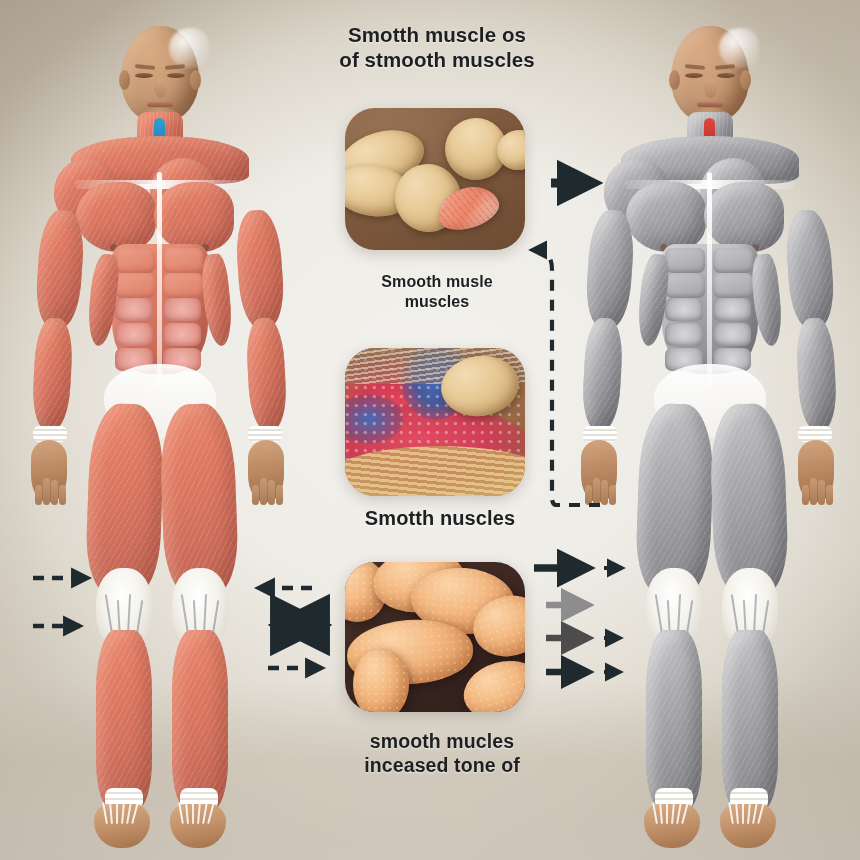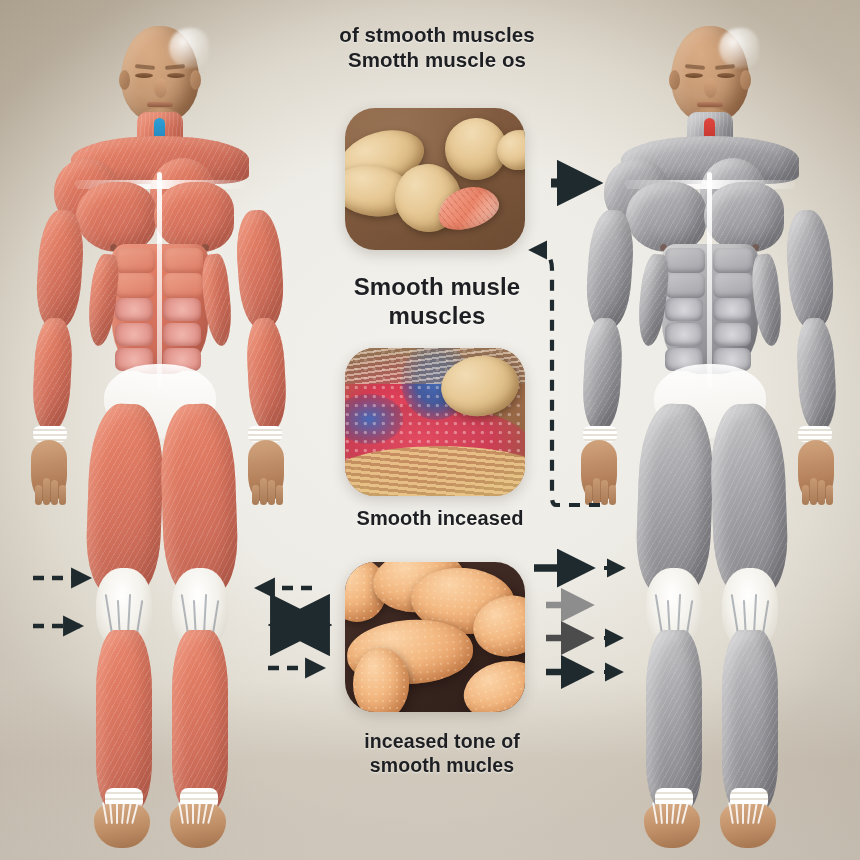--- a/index.html
+++ b/index.html
@@ -158,21 +158,21 @@
      background:radial-gradient(ellipse at 36% 26%, #fbd4a8 0%, #f3b881 40%, #e39a62 74%, #c97f4d 100%);
      box-shadow:inset -6px -6px 14px rgba(150,86,40,0.40), 2px 4px 10px rgba(25,14,10,0.45);}
   .blob .speck{position:absolute;inset:0;border-radius:inherit;
      background:radial-gradient(circle at 30% 55%, rgba(255,236,200,0.55) 0 1px, rgba(0,0,0,0) 1.4px);
      background-size:7px 7px;opacity:.55;}
 
   
   .arrow-svg{position:absolute;overflow:visible;}
   
   .t1{left:312px;top:22px;width:250px;font-size:20.5px;}
-  .t2{left:352px;top:272px;width:170px;font-size:24px;}
+  .t2{left:352px;top:272px;width:170px;font-size:16px;}
   .t3{left:352px;top:506px;width:176px;font-size:20px;}
   .t4{left:352px;top:730px;width:180px;font-size:19.5px;}
 </style>
 </head>
 <body>
 
 <div id="stage">
 
   <div class="bg"></div>
   <div class="floor"></div>
@@ -432,22 +432,22 @@
     <div class="seed" style="left:-6px;top:24px;width:86px;height:52px;transform:rotate(-16deg);"></div>
     <div class="seed" style="left:-12px;top:58px;width:80px;height:50px;transform:rotate(8deg);"></div>
     <div class="seed" style="left:50px;top:56px;width:66px;height:68px;transform:rotate(-6deg);"></div>
     <div class="seed" style="left:100px;top:10px;width:62px;height:62px;transform:rotate(22deg);"></div>
     <div class="seed" style="left:152px;top:22px;width:44px;height:40px;transform:rotate(-10deg);"></div>
     <div class="worm" style="left:92px;top:80px;width:62px;height:40px;transform:rotate(-18deg);">
         <div class="ridge"></div>
       </div>
   </div>
   <div class="panel-title t1">
+    <div>Smotth muscle os</div>
     <div>of stmooth muscles</div>
-    <div>Smotth muscle os</div>
   </div>
 
   <div class="panel" id="panel2">
     <div class="tissue" style="background:
         linear-gradient(180deg, rgba(150,108,72,0.95) 0%, rgba(120,84,56,0.6) 16%, rgba(0,0,0,0) 26%),
         linear-gradient(0deg, rgba(226,186,124,0.95) 0%, rgba(208,166,106,0.7) 16%, rgba(0,0,0,0) 30%);"></div>
     <div class="tis-band" style="left:-28px;top:6px;width:150px;height:110px;
         background:radial-gradient(ellipse at 55% 55%, #e8475f 0%, #d33a52 38%, rgba(180,50,66,0.2) 72%, rgba(0,0,0,0) 100%);"></div>
     <div class="tis-band" style="left:-38px;top:56px;width:226px;height:90px;
         background:radial-gradient(ellipse at 50% 40%, #e24a61 0%, #cc3e54 45%, rgba(160,46,62,0.18) 80%, rgba(0,0,0,0) 100%);"></div>
@@ -487,26 +487,26 @@
         <div class="speck"></div>
       </div>
     <div class="blob" style="left:8px;top:86px;width:56px;height:72px;">
         <div class="speck"></div>
       </div>
     <div class="blob" style="left:118px;top:100px;width:80px;height:56px;transform:rotate(-16deg);">
         <div class="speck"></div>
       </div>
   </div>
   <div class="panel-title t3">
-    <div>Smooth inceased</div>
+    <div>Smotth nuscles</div>
   </div>
 
   <div class="panel-title t4">
+    <div>smooth mucles</div>
     <div>inceased tone of</div>
-    <div>smooth mucles</div>
   </div>
 
   <svg class="arrow-svg" style="left:0;top:0;width:860px;height:860px;" viewBox="0 0 860 860">
     <defs>
       <marker id="mh-dark" viewBox="0 0 10 10" refX="8" refY="5" markerWidth="5.2" markerHeight="5.2" orient="auto-start-reverse">
         <path d="M0,0 L10,5 L0,10 z" fill="#1f2a2e"></path>
       </marker>
       <marker id="mh-gray" viewBox="0 0 10 10" refX="8" refY="5" markerWidth="5.2" markerHeight="5.2" orient="auto-start-reverse">
         <path d="M0,0 L10,5 L0,10 z" fill="#8d8d8d"></path>
       </marker>

